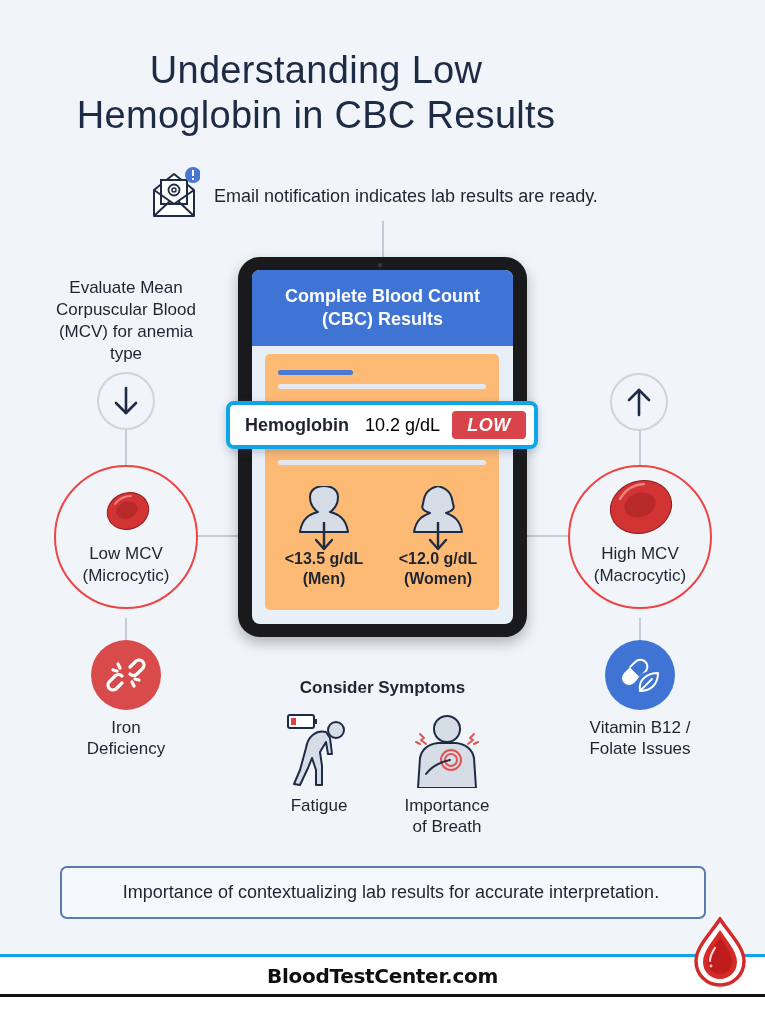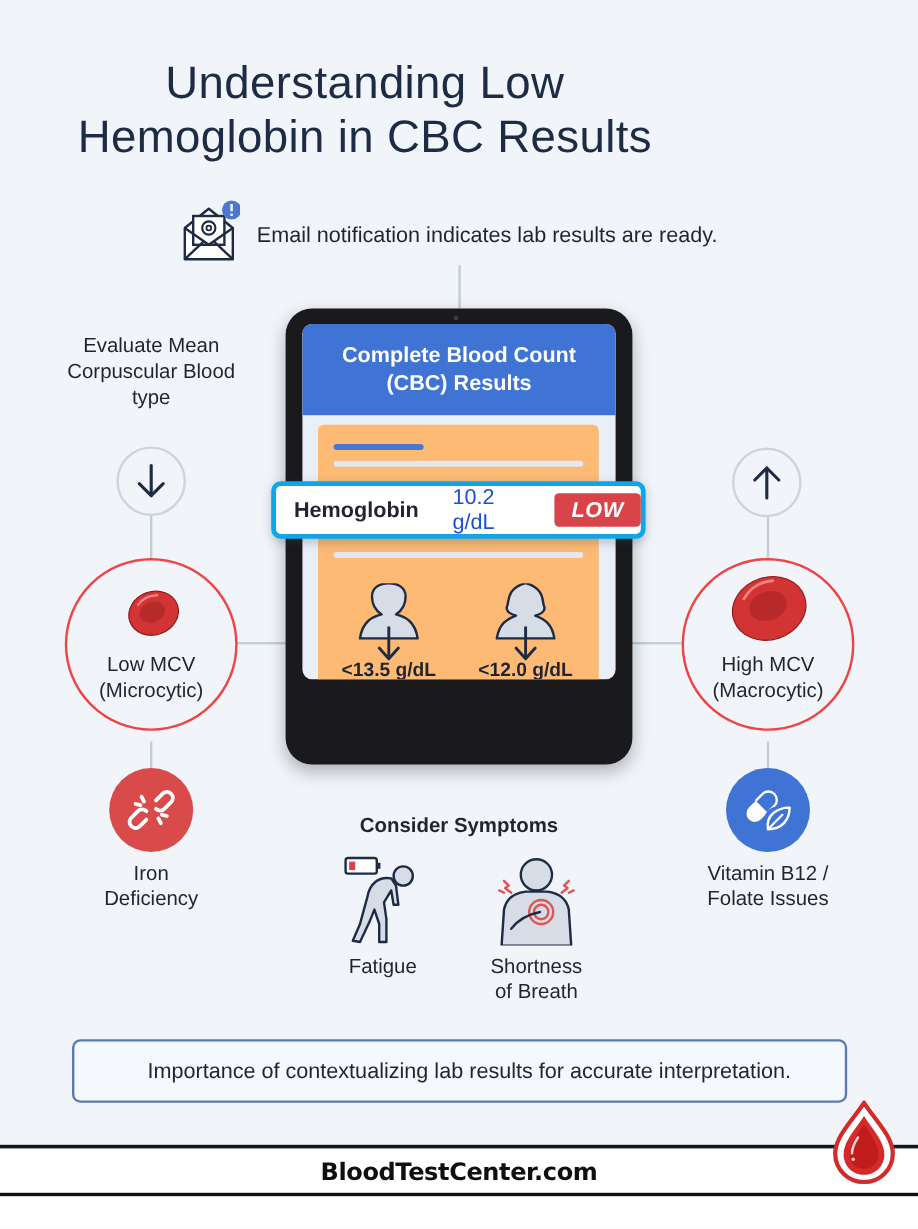--- a/index.html
+++ b/index.html
@@ -7,21 +7,21 @@
   body {
     background: #f1f5fa;
     font-family: "Liberation Sans", "DejaVu Sans", sans-serif;
     color: #1f2937;
     position: relative;
   }
   .abs { position: absolute; }
 
   
   .title {
-    left: 0; width: 608px; top: 48px;
+    left: 12px; width: 608px; top: 48px;
     text-align: center;
     font-size: 38px; line-height: 45px;
     color: #1e2b44; font-weight: 400;
     letter-spacing: 0.3px;
   }
 
   
   .email-icon { left: 148px; top: 166px; width: 52px; height: 56px; }
   .email-text {
     left: 214px; top: 186px; font-size: 18px; color: #1f2430;
@@ -33,21 +33,21 @@
   .hline { height: 2px; background: #c3ccd7; }
 
   
   .tablet {
     left: 238px; top: 257px; width: 289px; height: 380px;
     background: #1a1a1c; border-radius: 22px;
     box-shadow: 0 6px 14px rgba(0,0,0,0.28);
   }
   .tablet-camera { left: 140px; top: 6px; width: 4px; height: 4px; border-radius: 50%; background: #3a3a3e; }
   .tablet-screen {
-    left: 14px; top: 13px; width: 261px; height: 296px;
+    left: 14px; top: 13px; width: 261px; height: 354px;
     background: #e9eff7; border-radius: 8px; overflow: hidden;
   }
   .screen-header {
     left: 0; top: 0; width: 261px; height: 76px;
     background: #3f74d4;
     color: #ffffff; font-weight: 700; font-size: 18px; line-height: 23px;
     display: flex; flex-direction: column; align-items: center; justify-content: center;
   }
   .screen-card {
     left: 13px; top: 84px; width: 234px; height: 256px;
@@ -62,21 +62,21 @@
   }
 
   
   .hgb-callout {
     left: 226px; top: 401px; width: 312px; height: 48px;
     background: #ffffff; border: 4px solid #0ea5e9; border-radius: 8px;
     box-shadow: 0 3px 8px rgba(40,60,100,0.25);
     display: flex; align-items: center;
   }
   .hgb-label { margin-left: 15px; font-size: 18px; font-weight: 700; color: #1f2430; }
-  .hgb-value { margin-left: 28px; font-size: 18px; color: #1d4ed8; }
+  .hgb-value { margin-left: 16px; font-size: 18px; color: #000000; }
   .hgb-badge {
     margin-left: 12px; width: 74px; height: 28px; background: #d9434a; color: #ffffff;
     border-radius: 4px; font-size: 18px; font-weight: 700; letter-spacing: 0.5px;
     display: flex; align-items: center; justify-content: center; font-style: italic;
   }
 
   
   .mcv-eval {
     left: 28px; top: 277px; width: 196px; text-align: center;
     font-size: 17px; line-height: 22px; color: #1f2430;
@@ -104,21 +104,21 @@
   .note-box {
     left: 60px; top: 866px; width: 646px; height: 53px;
     border: 2px solid #5a7bb0; border-radius: 7px; background: #f5f8fc;
     display: flex; align-items: center; justify-content: center;
     font-size: 18px; color: #1f2430; padding-left: 16px;
   }
 
   
   .footer {
     left: 0; top: 954px; width: 765px; height: 43px;
-    background: #ffffff; border-top: 3px solid #0f172a; border-bottom: 3px solid #111;
+    background: #ffffff; border-top: 3px solid #0ea5e9; border-bottom: 3px solid #111;
     display: flex; align-items: center; justify-content: center;
   }
   .footer-text { font-size: 20px; font-weight: 700; color: #0f0f0f; font-family: "DejaVu Sans", sans-serif; letter-spacing: -0.3px; }
   .below-footer { left: 0; top: 997px; width: 765px; height: 27px; background: #ffffff; }
   .drop-logo { left: 693px; top: 917px; width: 54px; height: 70px; }
 </style>
 </head>
 <body>
 
 <div class="abs title">
@@ -190,20 +190,21 @@
 
 <div class="abs hgb-callout">
   <span class="hgb-label">Hemoglobin</span>
   <span class="hgb-value">10.2 g/dL</span>
   <span class="hgb-badge">LOW</span>
 </div>
 
 <div class="abs mcv-eval">
   <div>Evaluate Mean</div>
   <div>Corpuscular Blood</div>
+  <div>(MCV) for anemia</div>
   <div>type</div>
 </div>
 <div class="abs arrow-circle" style="left:97px; top:372px;">
   <svg width="26" height="30" viewBox="0 0 26 30">
     <line x1="13" y1="2" x2="13" y2="27" stroke="#1e2b44" stroke-width="2.6" stroke-linecap="round"></line>
     <path d="M3 17 L13 27 L23 17" fill="none" stroke="#1e2b44" stroke-width="2.6" stroke-linecap="round" stroke-linejoin="round"></path>
   </svg>
 </div>
 <div class="abs big-circle" style="left:54px; top:465px;">
   <svg class="abs" style="left:49px; top:23px;" width="46" height="42" viewBox="0 0 46 42">
@@ -289,21 +290,21 @@
     <circle cx="41" cy="48" r="10" fill="none" stroke="#e05454" stroke-width="2"></circle>
     <circle cx="41" cy="48" r="6" fill="none" stroke="#e05454" stroke-width="2"></circle>
     <path d="M16 62 C22 54 30 50 40 48" fill="none" stroke="#1e2b44" stroke-width="2" stroke-linecap="round"></path>
     <path d="M10 22 L14 26 L11 28 L16 32" fill="none" stroke="#e05454" stroke-width="2" stroke-linecap="round" stroke-linejoin="round"></path>
     <path d="M6 30 L10 32" stroke="#e05454" stroke-width="2" stroke-linecap="round"></path>
     <path d="M64 22 L60 26 L63 28 L58 32" fill="none" stroke="#e05454" stroke-width="2" stroke-linecap="round" stroke-linejoin="round"></path>
     <path d="M68 30 L64 32" stroke="#e05454" stroke-width="2" stroke-linecap="round"></path>
   </svg>
 </div>
 <div class="abs symptom-label" style="left:392px; top:795px; width:110px;">
-  <div>Shortness</div>
+  <div>Importance</div>
   <div>of Breath</div>
 </div>
 
 <div class="abs note-box">Importance of contextualizing lab results for accurate interpretation.</div>
 
 <div class="abs footer">
   <span class="footer-text">BloodTestCenter.com</span>
 </div>
 <div class="abs below-footer"></div>
 

